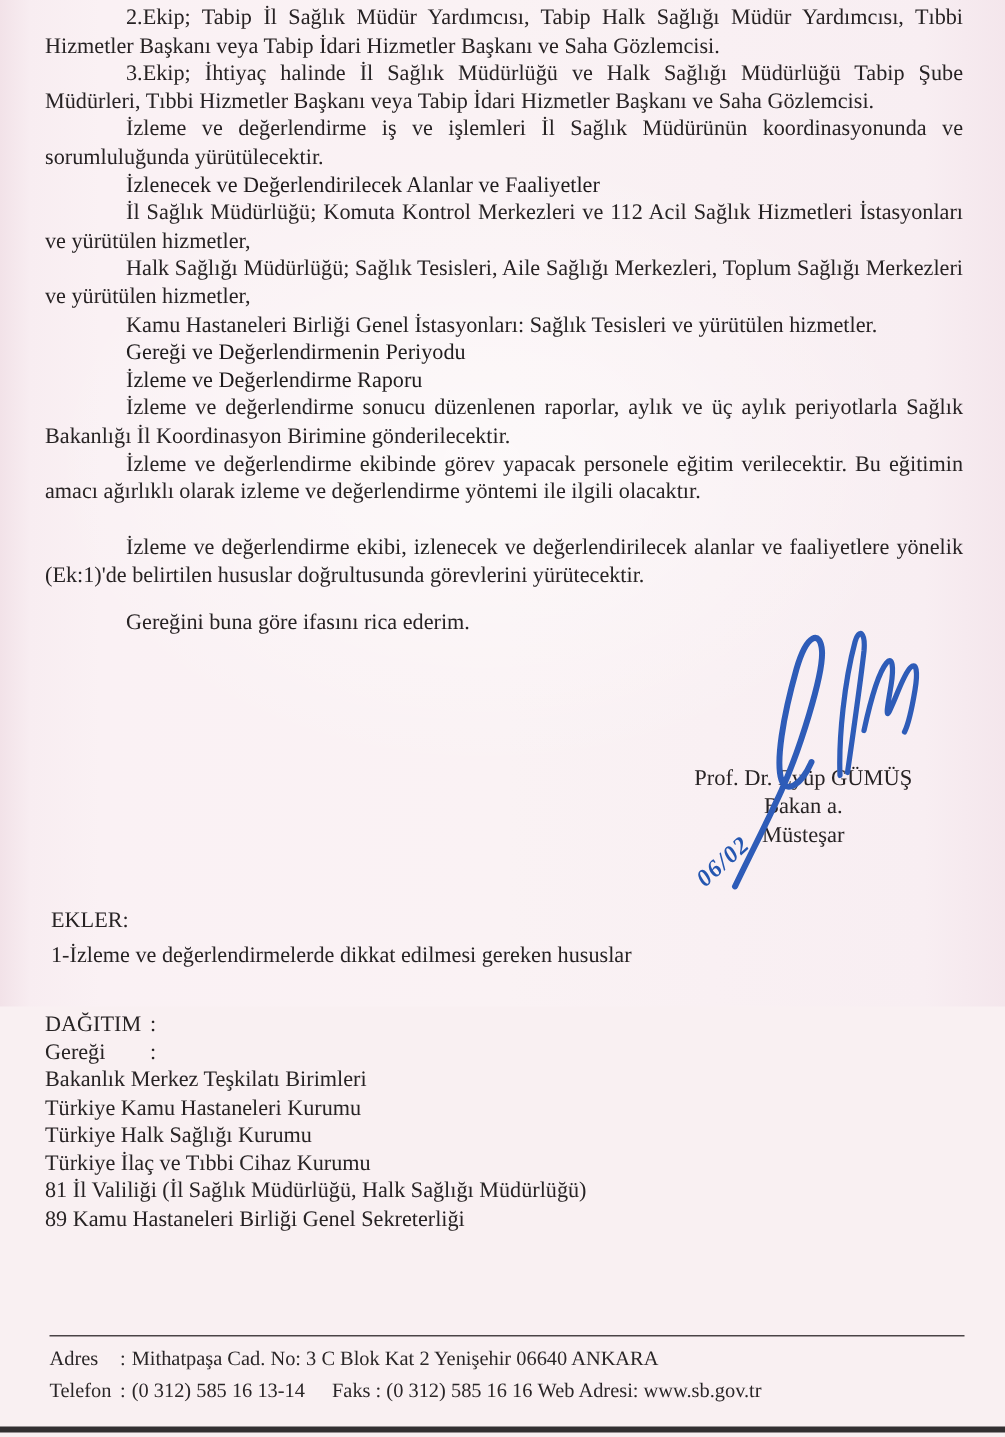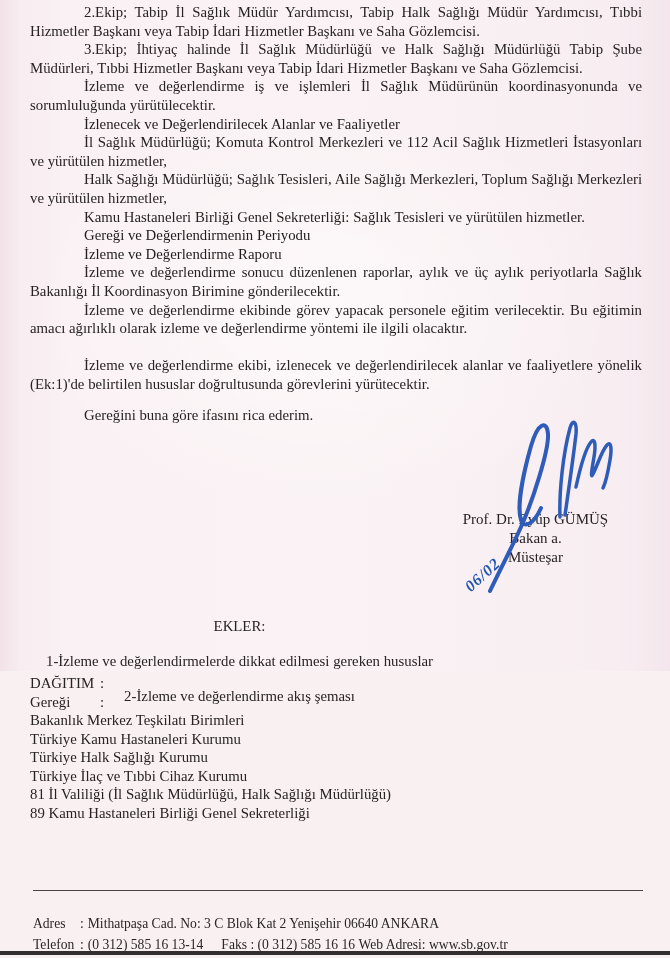--- a/index.html
+++ b/index.html
@@ -53,32 +53,32 @@
     font-size: 16px; font-weight: bold; font-style: italic;
     letter-spacing: 1px;
     pointer-events: none;
   }
 
   
   .ekler-block {
     position: absolute; left: 30px; top: 601px;
     font-size: 14.8px; line-height: 19px;
   }
-  .ekler-block div { margin: 16px; text-align: center; }
+  .ekler-block div { margin: 4px; }
   .dagitim-block {
     position: absolute; left: 30px; top: 674px;
     font-size: 14.8px; line-height: 18.5px;
   }
   .dist-label { display: inline-block; min-width: 70px; }
 
   
   .footer {
     position: absolute; left: 33px; top: 890px; width: 610px;
     border-top: 1.6px solid #4a4446;
-    padding-top: 23px;
+    padding-top: 5px;
     font-size: 13.6px; line-height: 20.5px;
     color: #2a2627;
   }
   .footer .flabel { display: inline-block; min-width: 47px; }
   .footer .fsep { margin: 0 4px 0 0; }
   .footer .fgap { display: inline-block; width: 18px; }
 
   
   .scan-edge-bottom {
     position: absolute; left: 0; right: 0; top: 951px; height: 4px;
@@ -90,21 +90,21 @@
 
 <div class="page">
 
   <div class="textflow">
     <p>2.Ekip; Tabip İl Sağlık Müdür Yardımcısı, Tabip Halk Sağlığı Müdür Yardımcısı, Tıbbi Hizmetler Başkanı veya Tabip İdari Hizmetler Başkanı ve Saha Gözlemcisi.</p>
     <p>3.Ekip; İhtiyaç halinde İl Sağlık Müdürlüğü ve Halk Sağlığı Müdürlüğü Tabip Şube Müdürleri, Tıbbi Hizmetler Başkanı veya Tabip İdari Hizmetler Başkanı ve Saha Gözlemcisi.</p>
     <p>İzleme ve değerlendirme iş ve işlemleri İl Sağlık Müdürünün koordinasyonunda ve sorumluluğunda yürütülecektir.</p>
     <p class="heading">İzlenecek ve Değerlendirilecek Alanlar ve Faaliyetler</p>
     <p>İl Sağlık Müdürlüğü; Komuta Kontrol Merkezleri ve 112 Acil Sağlık Hizmetleri İstasyonları ve yürütülen hizmetler,</p>
     <p>Halk Sağlığı Müdürlüğü; Sağlık Tesisleri, Aile Sağlığı Merkezleri, Toplum Sağlığı Merkezleri ve yürütülen hizmetler,</p>
-    <p>Kamu Hastaneleri Birliği Genel Sekreterliği: Sağlık Tesisleri ve yürütülen hizmetler.</p>
+    <p>Kamu Hastaneleri Birliği Genel İstasyonları: Sağlık Tesisleri ve yürütülen hizmetler.</p>
     <p class="heading">Gereği ve Değerlendirmenin Periyodu</p>
     <p class="heading">İzleme ve Değerlendirme Raporu</p>
     <p>İzleme ve değerlendirme sonucu düzenlenen raporlar, aylık ve üç aylık periyotlarla Sağlık Bakanlığı İl Koordinasyon Birimine gönderilecektir.</p>
     <p>İzleme ve değerlendirme ekibinde görev yapacak personele eğitim verilecektir. Bu eğitimin amacı ağırlıklı olarak izleme ve değerlendirme yöntemi ile ilgili olacaktır.</p>
     <p class="gap-line">İzleme ve değerlendirme ekibi, izlenecek ve değerlendirilecek alanlar ve faaliyetlere yönelik (Ek:1)'de belirtilen hususlar doğrultusunda görevlerini yürütecektir.</p>
     <p class="gap-small">Gereğini buna göre ifasını rica ederim.</p>
   </div>
 
   <div class="sign-block">
     <div>Prof. Dr. Eyüp GÜMÜŞ</div>
@@ -116,21 +116,20 @@
     <path d="M 35 179 C 45 158, 57 135, 66 115 C 78 88, 94 38, 93 22 C 92 8, 83 10, 76 34 C 67 66, 62 96, 66 108 C 69 117, 79 112, 86 96" fill="none" stroke="#2e5cb8" stroke-width="4" stroke-linecap="round"></path>
     <path d="M 105 105 C 104 80, 108 42, 115 16 C 118 6, 122 10, 121 22 C 118 48, 113 82, 110 103" fill="none" stroke="#2e5cb8" stroke-width="3.5" stroke-linecap="round"></path>
     <path d="M 121 75 C 126 52, 131 36, 136 30 C 140 25, 141 33, 139 45 C 137 57, 135 68, 138 62 C 143 52, 147 38, 152 33 C 156 29, 157 36, 155 48 C 153 60, 150 72, 148 76" fill="none" stroke="#2e5cb8" stroke-width="3.5" stroke-linecap="round"></path>
   </svg>
 
   <div class="hand-date" style="color:#2456b0">06/02</div>
 
   <div class="ekler-block">
     <div>EKLER:</div>
     <div>1-İzleme ve değerlendirmelerde dikkat edilmesi gereken hususlar</div>
-    <div>2-İzleme ve değerlendirme akış şeması</div>
   </div>
 
   <div class="dagitim-block">
     <div>
       <span class="dist-label">DAĞITIM</span><span>:</span>
     </div>
     <div>
       <span class="dist-label">Gereği</span><span>:</span>
     </div>
     <div>Bakanlık Merkez Teşkilatı Birimleri</div>

